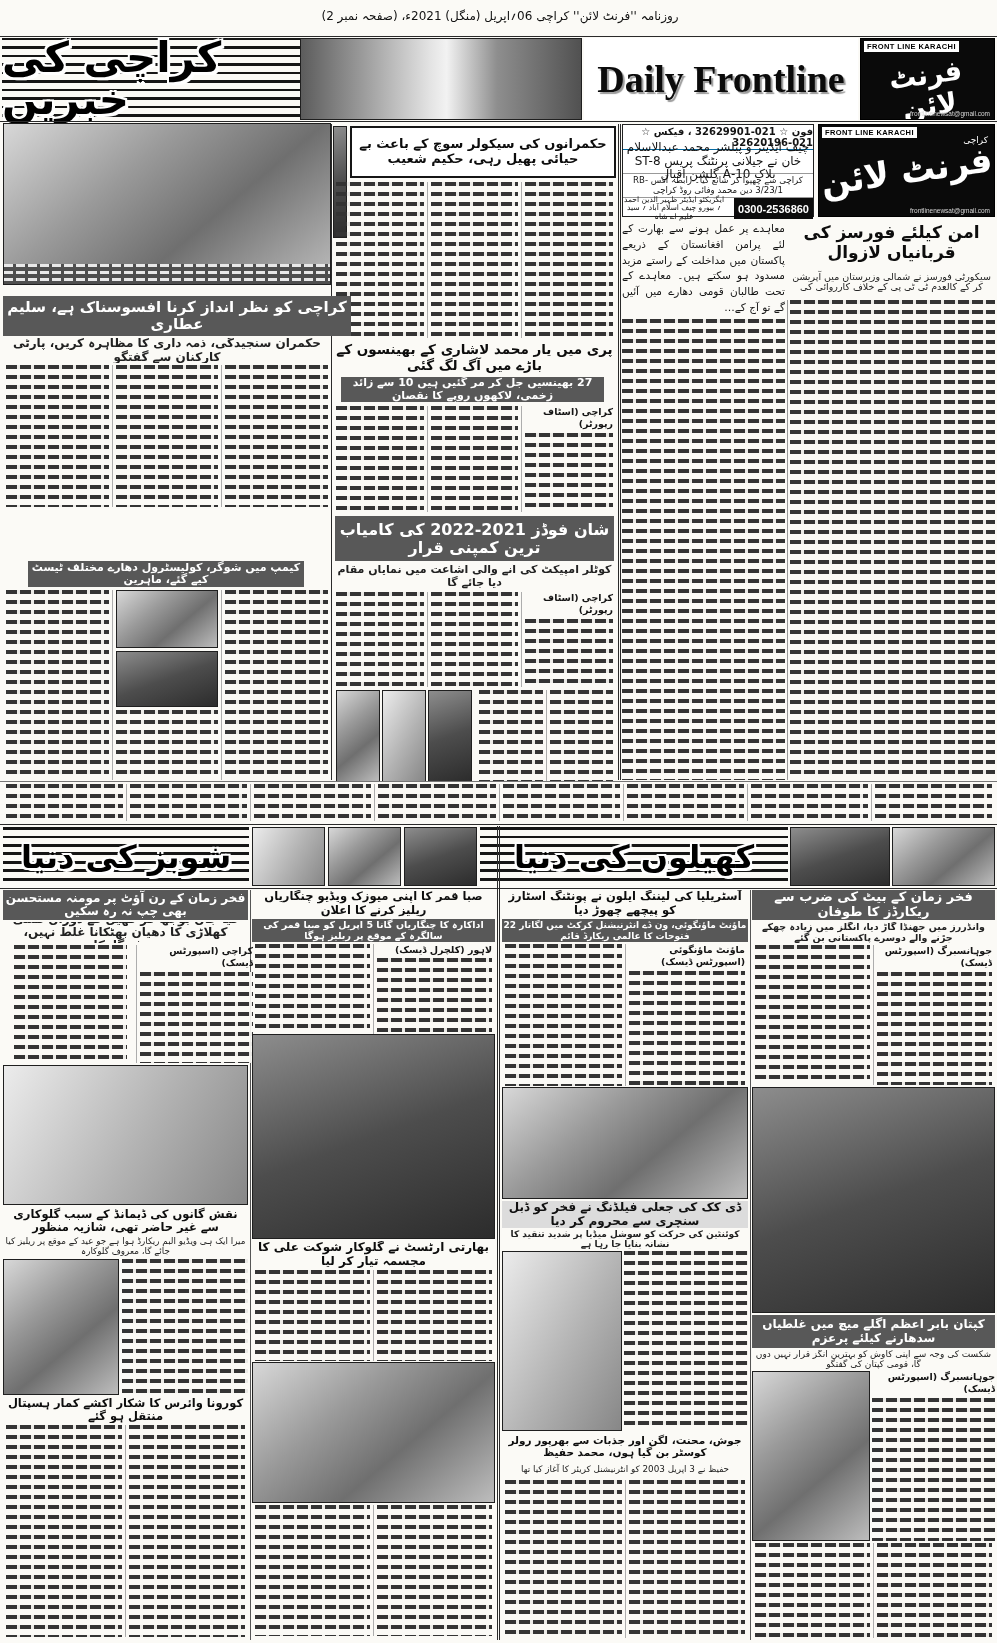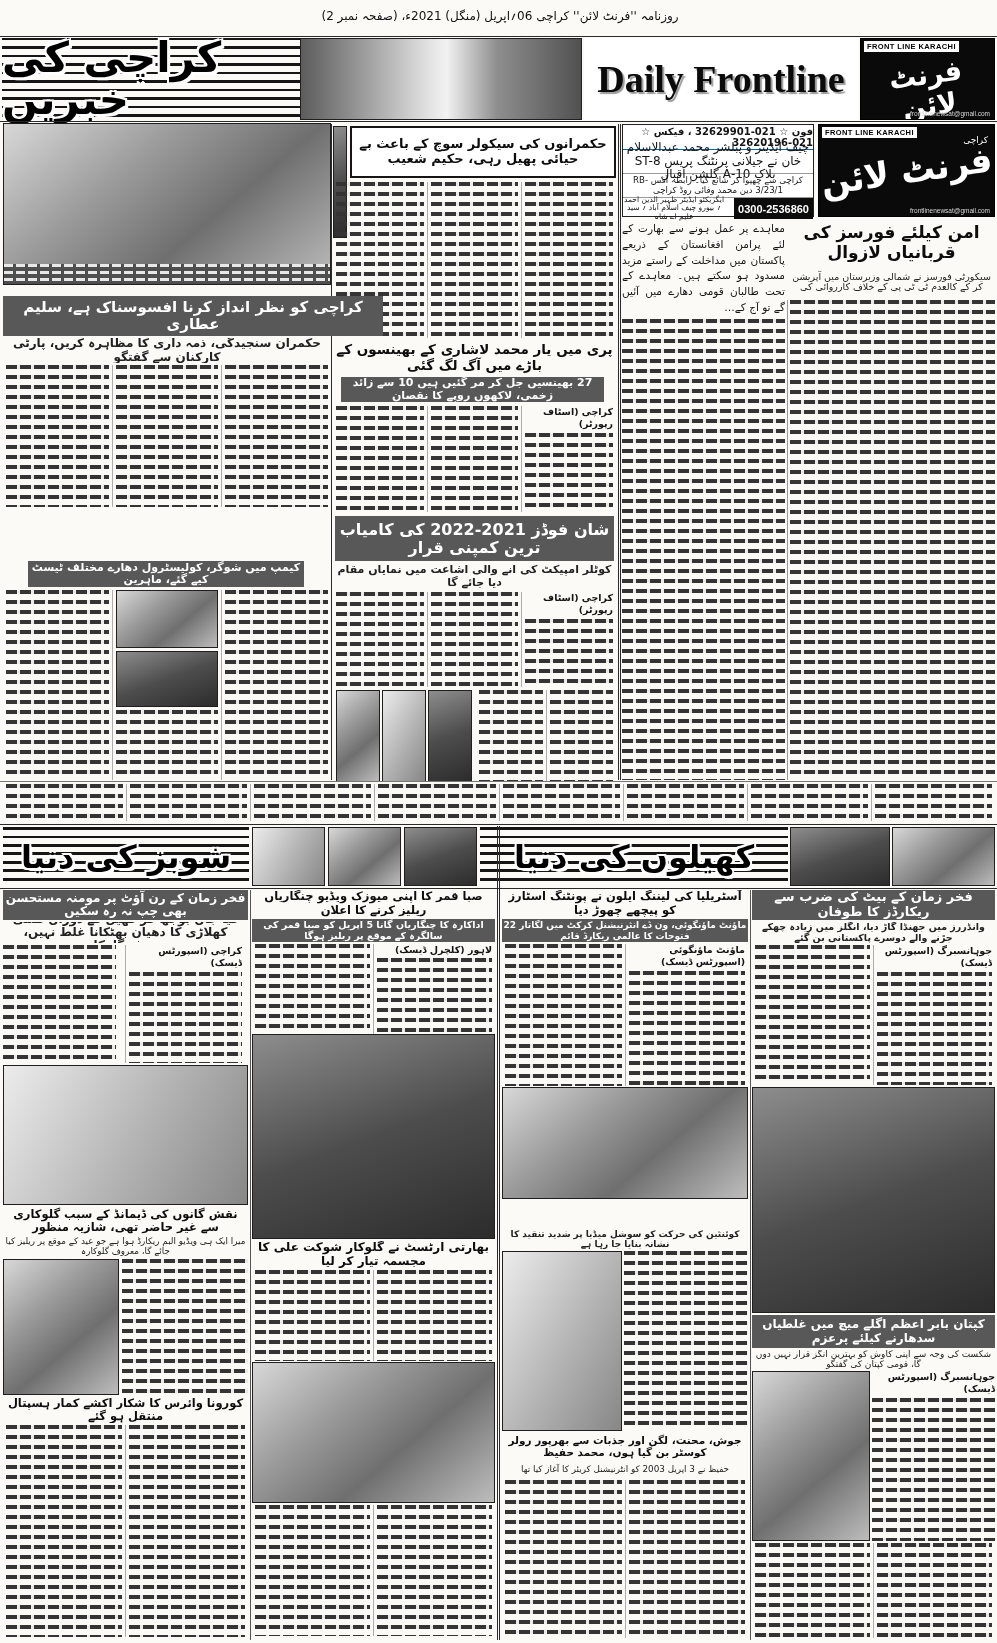--- a/index.html
+++ b/index.html
@@ -159,21 +159,21 @@
         <div class="fl grow"></div>
       </div>
     <div class="c">
         <div class="fl grow"></div>
       </div>
   </div>
 
   <div class="a ph" style="left:3px;top:123px;width:328px;height:162px;">
     <div class="cap fl-inv"></div>
   </div>
-  <div class="a bar ur" style="left:3px;top:296px;width:380px;height:40px;font-size:15px;">کراچی کو نظر انداز کرنا افسوسناک ہے، سلیم عطاری</div>
+  <div class="a bar ur" style="left:3px;top:296px;width:348px;height:40px;font-size:15px;">کراچی کو نظر انداز کرنا افسوسناک ہے، سلیم عطاری</div>
   <div class="a sub ur" style="left:3px;top:338px;width:328px;height:25px;font-size:12px;">حکمران سنجیدگی، ذمہ داری کا مظاہرہ کریں، پارٹی کارکنان سے گفتگو</div>
   <div class="a cols" style="left:3px;top:365px;width:328px;height:142px;">
     <div class="c">
         <div class="fl grow"></div>
       </div>
     <div class="c">
         <div class="fl grow"></div>
       </div>
     <div class="c">
         <div class="fl grow"></div>
@@ -232,21 +232,21 @@
   <div class="a ph dark" style="left:790px;top:827px;width:100px;height:59px;"></div>
   <div class="a ph" style="left:892px;top:827px;width:103px;height:59px;"></div>
   <div class="a hr" style="left:0;top:888px;width:997px;"></div>
 
   <div class="a vr" style="left:250px;top:890px;height:750px;border-color:#555;"></div>
   <div class="a vr dbl" style="left:497px;top:826px;height:814px;"></div>
   <div class="a vr" style="left:750px;top:890px;height:750px;border-color:#555;"></div>
 
   <div class="a bar ur" style="left:3px;top:890px;width:245px;height:30px;font-size:12px;">فخر زمان کے رن آؤٹ پر مومنہ مستحسن بھی چپ نہ رہ سکیں</div>
   <div class="a sub ur" style="left:3px;top:922px;width:245px;height:21px;font-size:12px;">کیا جان بوجھ کر کھیل کے دوران کسی کھلاڑی کا دھیان بھٹکانا غلط نہیں، معروف گلوکارہ</div>
-  <div class="a cols" style="left:0;top:945px;width:245px;height:118px;gap:6px;">
+  <div class="a cols" style="left:11px;top:945px;width:245px;height:118px;gap:6px;">
     <div class="c">
         <div class="lead">کراچی (اسپورٹس ڈیسک)</div>
       <div class="fl grow"></div>
       </div>
     <div class="c">
         <div class="fl grow"></div>
       </div>
   </div>
   <div class="a ph lightp" style="left:3px;top:1065px;width:245px;height:140px;"></div>
   <div class="a hl ur" style="left:3px;top:1207px;width:245px;height:28px;font-size:11.5px;">نقش گانوں کی ڈیمانڈ کے سبب گلوکاری سے غیر حاضر تھی، شازیہ منظور</div>
@@ -299,20 +299,21 @@
   <div class="a cols" style="left:502px;top:944px;width:246px;height:142px;">
     <div class="c">
         <div class="lead">ماؤنٹ ماؤنگوئی (اسپورٹس ڈیسک)</div>
       <div class="fl grow"></div>
       </div>
     <div class="c">
         <div class="fl grow"></div>
       </div>
   </div>
   <div class="a ph" style="left:502px;top:1087px;width:246px;height:112px;"></div>
+  <div class="a bar light ur" style="left:502px;top:1201px;width:246px;height:27px;font-size:12px;">ڈی کک کی جعلی فیلڈنگ نے فخر کو ڈبل سنچری سے محروم کر دیا</div>
   <div class="a sub ur" style="left:502px;top:1230px;width:246px;height:19px;font-size:9px;">کوئنٹین کی حرکت کو سوشل میڈیا پر شدید تنقید کا نشانہ بنایا جا رہا ہے</div>
   <div class="a ph lightp" style="left:502px;top:1251px;width:120px;height:180px;"></div>
   <div class="a fl" style="left:624px;top:1251px;width:124px;height:180px;"></div>
   <div class="a hl ur" style="left:502px;top:1433px;width:246px;height:26px;font-size:10.5px;">جوش، محنت، لگن اور جذبات سے بھرپور رولر کوسٹر بن گیا ہوں، محمد حفیظ</div>
   <div class="a sub ur" style="left:502px;top:1461px;width:246px;height:17px;font-size:8.8px;font-weight:normal;">حفیظ نے 3 اپریل 2003 کو انٹرنیشنل کریئر کا آغاز کیا تھا</div>
   <div class="a cols" style="left:502px;top:1480px;width:246px;height:158px;">
     <div class="c">
         <div class="fl grow"></div>
       </div>
     <div class="c">

